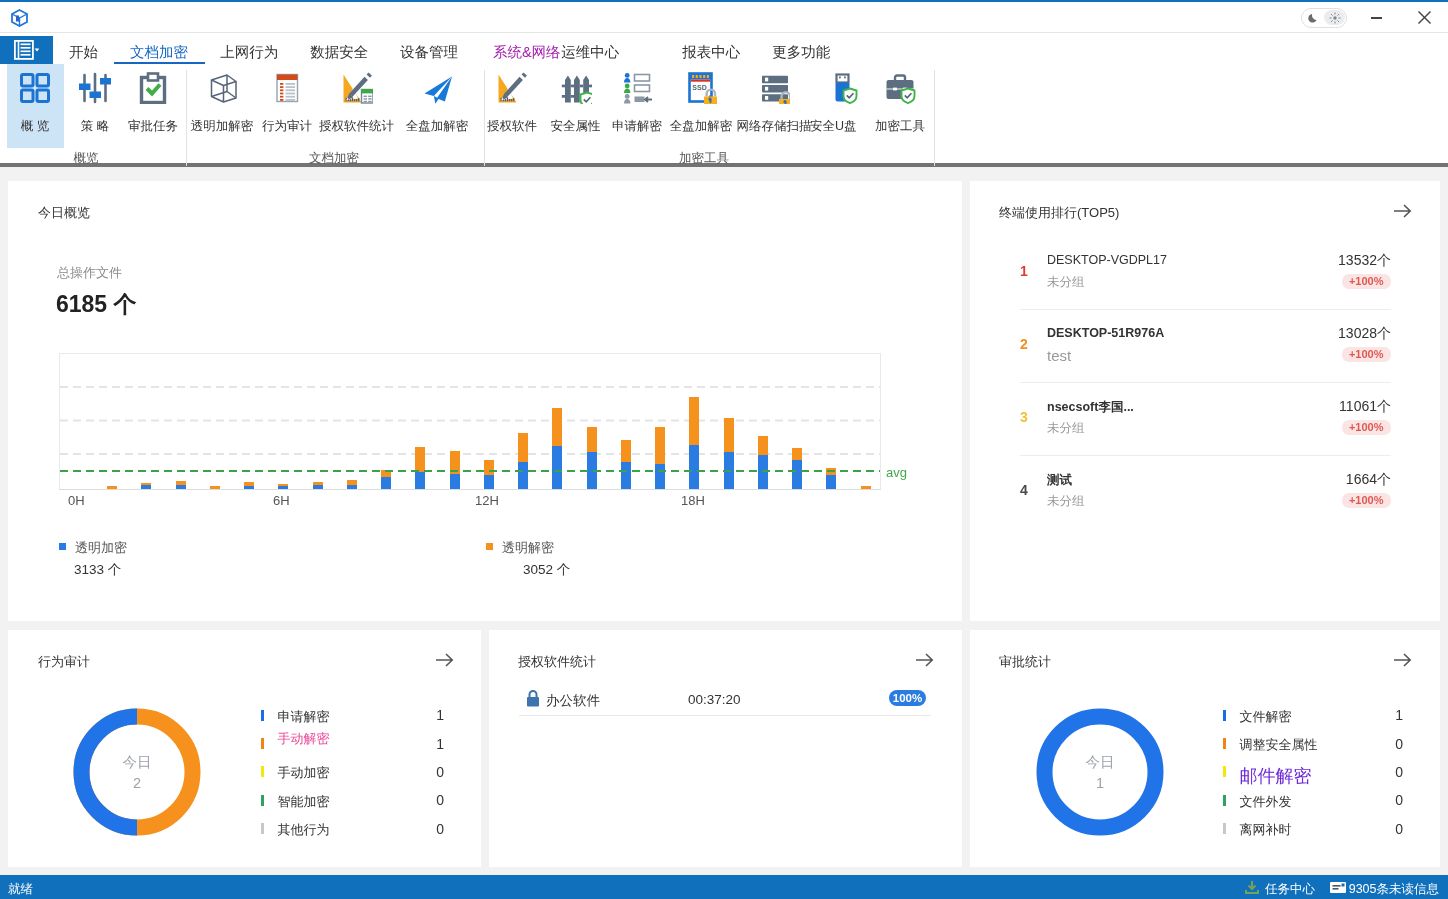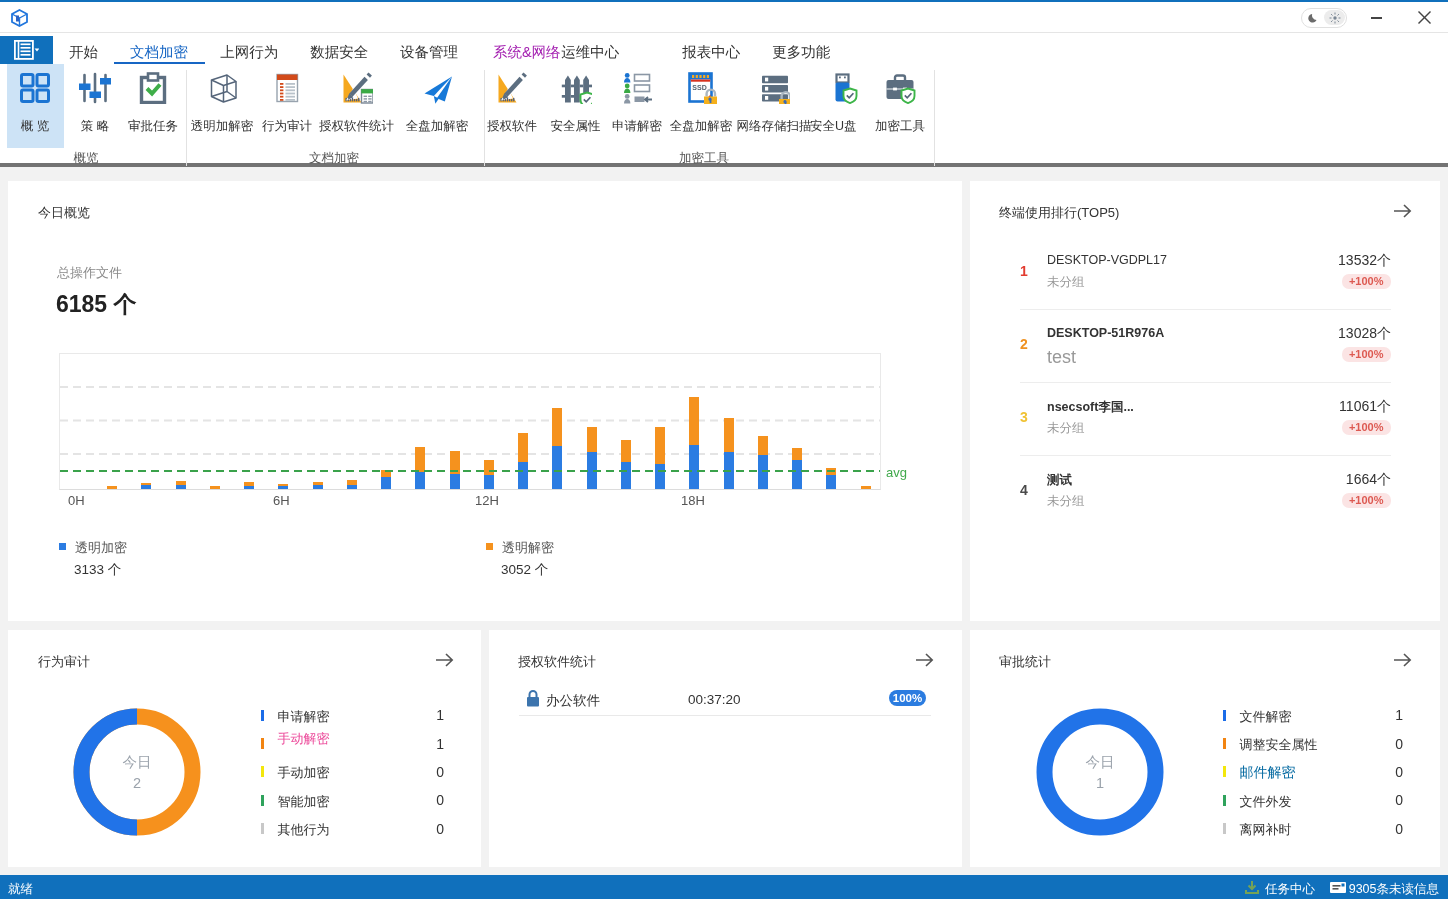--- a/index.html
+++ b/index.html
@@ -339,40 +339,40 @@
   <div style="position:absolute;left:878px;top:283.5px;font-size:13px;color:#41a94c">avg</div>
   <div style="position:absolute;left:60px;top:312px;font-size:13px;color:#555">0H</div>
   <div style="position:absolute;left:265px;top:312px;font-size:13px;color:#555">6H</div>
   <div style="position:absolute;left:467px;top:312px;font-size:13px;color:#555">12H</div>
   <div style="position:absolute;left:673px;top:312px;font-size:13px;color:#555">18H</div>
   <div style="position:absolute;left:51px;top:362px;width:7px;height:7px;background:#2b7ce2"></div>
   <div style="position:absolute;left:67px;top:358px;font-size:13px;color:#555">透明加密</div>
   <div style="position:absolute;left:66px;top:380px;font-size:13.5px;color:#333">3133 个</div>
   <div style="position:absolute;left:478px;top:362px;width:7px;height:7px;background:#f5921e"></div>
   <div style="position:absolute;left:494px;top:358px;font-size:13px;color:#555">透明解密</div>
-  <div style="position:absolute;left:493px;top:380px;font-size:13.5px;color:#333">3052 个</div>
+  <div style="position:absolute;left:515px;top:380px;font-size:13.5px;color:#333">3052 个</div>
 </div>
 
 <div class="panel" style="left:970px;top:181px;width:470px;height:440px">
   <div class="ptitle" style="left:29px;top:23px">终端使用排行(TOP5)</div>
   <div class="parrow" style="left:423px;top:22px"><svg width="19" height="16" viewBox="0 0 19 16" fill="none" stroke="#555" stroke-width="1.6">
         <path d="M1 8h16M11 2l6.2 6-6.2 6"></path>
       </svg></div>
   <div style="position:absolute;left:0;top:69px;width:470px;height:73px">
 <div style="position:absolute;left:50px;top:13px;font-size:14px;font-weight:bold;color:#e23c30">1</div>
 <div style="position:absolute;left:77px;top:3px;font-size:12.5px;font-weight:normal;color:#333">DESKTOP-VGDPL17</div>
 <div style="position:absolute;left:77px;top:24px;font-size:12.5px;color:#999">未分组</div>
 <div style="position:absolute;right:49px;top:2px;font-size:14px;color:#333">13532个</div>
 <div style="position:absolute;right:49.5px;top:23.5px;background:#fbe4e4;color:#dd5a52;font-size:11px;font-weight:bold;border-radius:7px;padding:1.5px 7px">+100%</div>
 <div style="position:absolute;left:50px;right:49px;top:58.5px;border-top:1px solid #ededed"></div>
 </div>
 <div style="position:absolute;left:0;top:142px;width:470px;height:73px">
 <div style="position:absolute;left:50px;top:13px;font-size:14px;font-weight:bold;color:#ef9222">2</div>
 <div style="position:absolute;left:77px;top:3px;font-size:12.5px;font-weight:bold;color:#333">DESKTOP-51R976A</div>
-<div style="position:absolute;left:77px;top:24px;font-size:18px;color:#999">test</div>
+<div style="position:absolute;left:77px;top:24px;font-size:15px;color:#999">test</div>
 <div style="position:absolute;right:49px;top:2px;font-size:14px;color:#333">13028个</div>
 <div style="position:absolute;right:49.5px;top:23.5px;background:#fbe4e4;color:#dd5a52;font-size:11px;font-weight:bold;border-radius:7px;padding:1.5px 7px">+100%</div>
 <div style="position:absolute;left:50px;right:49px;top:58.5px;border-top:1px solid #ededed"></div>
 </div>
 <div style="position:absolute;left:0;top:215px;width:470px;height:73px">
 <div style="position:absolute;left:50px;top:13px;font-size:14px;font-weight:bold;color:#f0c233">3</div>
 <div style="position:absolute;left:77px;top:3px;font-size:12.5px;font-weight:bold;color:#333">nsecsoft李国...</div>
 <div style="position:absolute;left:77px;top:24px;font-size:12.5px;color:#999">未分组</div>
 <div style="position:absolute;right:49px;top:2px;font-size:14px;color:#333">11061个</div>
 <div style="position:absolute;right:49.5px;top:23.5px;background:#fbe4e4;color:#dd5a52;font-size:11px;font-weight:bold;border-radius:7px;padding:1.5px 7px">+100%</div>
@@ -441,21 +441,21 @@
   </svg>
   <div style="position:absolute;left:80px;top:123px;width:100px;text-align:center;font-size:14.5px;color:#9aa2ab">今日</div>
   <div style="position:absolute;left:80px;top:145px;width:100px;text-align:center;font-size:14.5px;color:#9aa2ab">1</div>
   <div style="position:absolute;left:252.5px;top:80.0px;width:3px;height:11px;background:#1b6ce8"></div>
 <div style="position:absolute;left:269.5px;top:78.0px;font-size:13px;color:#333">文件解密</div>
 <div style="position:absolute;right:37px;top:77.5px;font-size:14px;color:#333">1</div>
 <div style="position:absolute;left:252.5px;top:108.5px;width:3px;height:11px;background:#f28411"></div>
 <div style="position:absolute;left:269.5px;top:106.5px;font-size:13px;color:#333">调整安全属性</div>
 <div style="position:absolute;right:37px;top:106.0px;font-size:14px;color:#333">0</div>
 <div style="position:absolute;left:252.5px;top:136.9px;width:3px;height:11px;background:#f3e70c"></div>
-<div style="position:absolute;left:269.5px;top:134.9px;font-size:14px;color:#0369a1">邮件解密</div>
+<div style="position:absolute;left:269.5px;top:134.9px;font-size:18px;color:#6d28d9">邮件解密</div>
 <div style="position:absolute;right:37px;top:134.4px;font-size:14px;color:#333">0</div>
 <div style="position:absolute;left:252.5px;top:165.3px;width:3px;height:11px;background:#2fa35c"></div>
 <div style="position:absolute;left:269.5px;top:163.3px;font-size:13px;color:#333">文件外发</div>
 <div style="position:absolute;right:37px;top:162.8px;font-size:14px;color:#333">0</div>
 <div style="position:absolute;left:252.5px;top:193.8px;width:3px;height:11px;background:#c8c8c8"></div>
 <div style="position:absolute;left:269.5px;top:191.8px;font-size:13px;color:#333">离网补时</div>
 <div style="position:absolute;right:37px;top:191.3px;font-size:14px;color:#333">0</div>
 </div>
 
 <div style="position:absolute;left:0;top:875px;width:1448px;height:24px;background:#1070bc">

